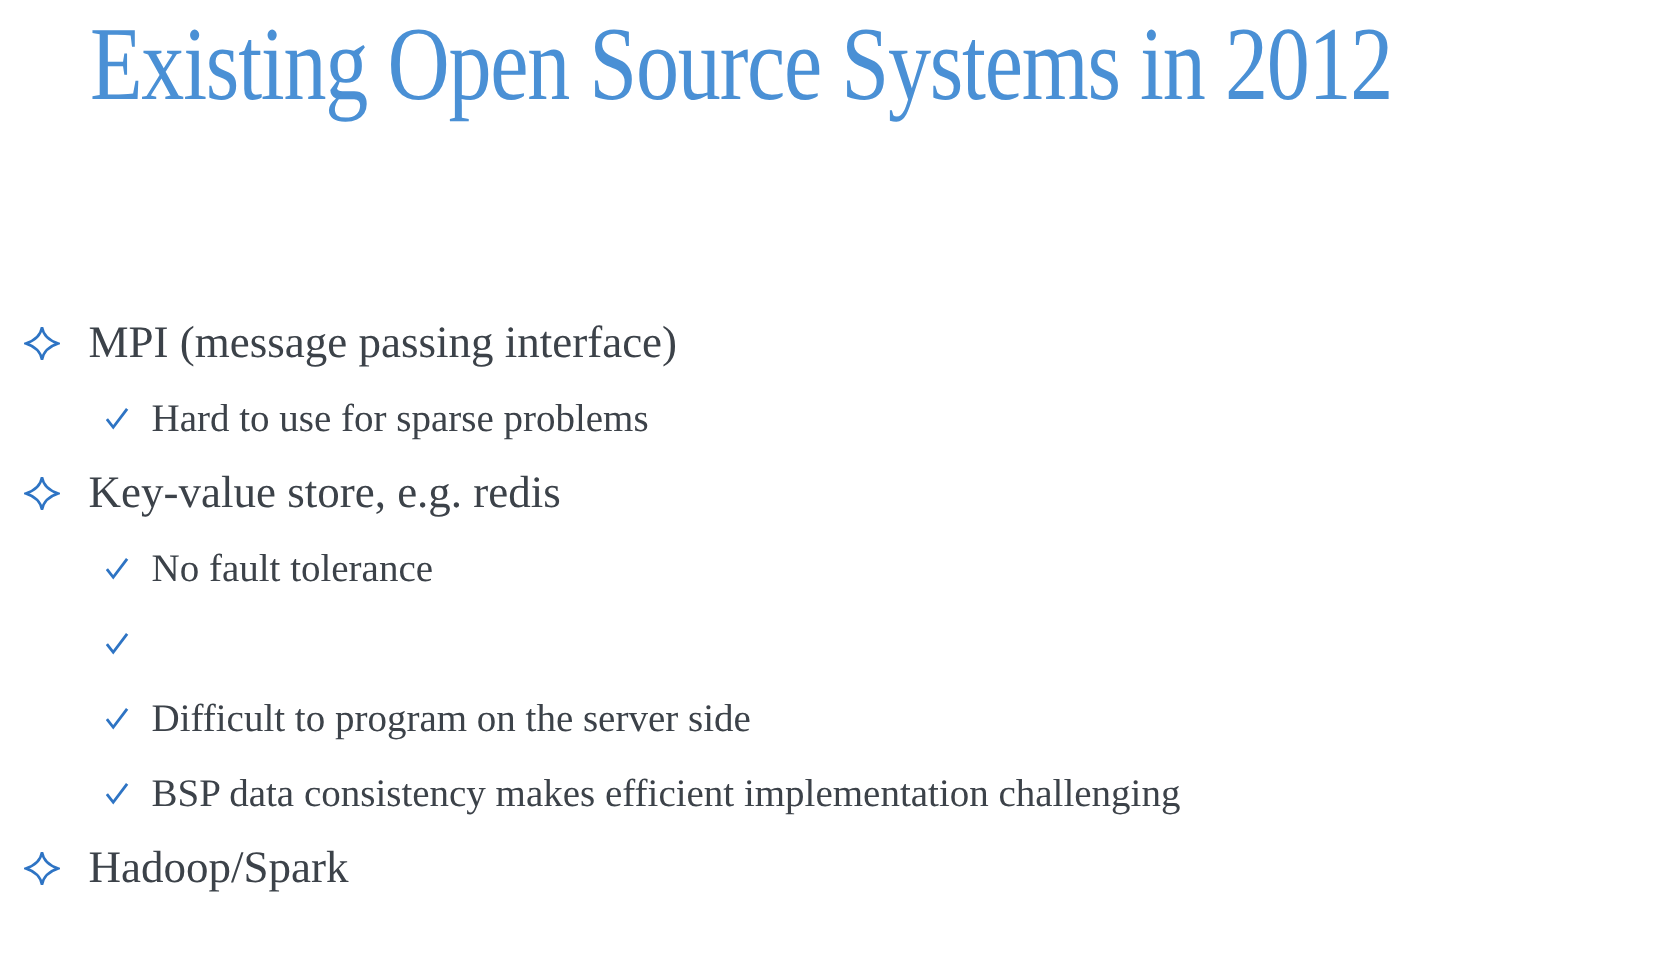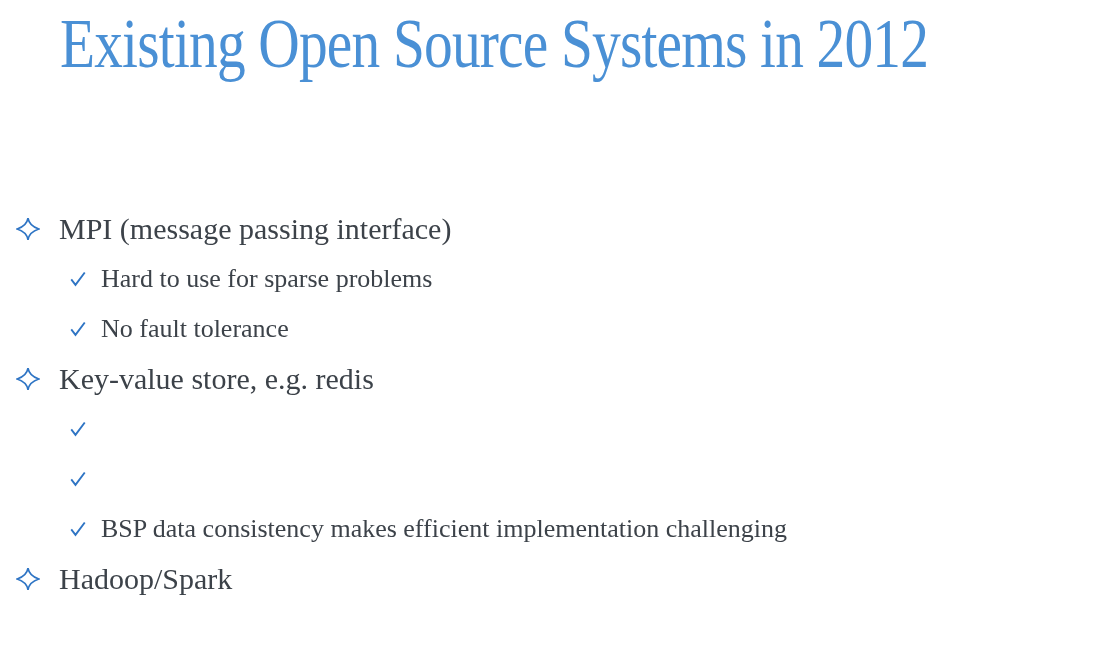--- a/index.html
+++ b/index.html
@@ -77,52 +77,53 @@
 
     <div class="row item">
       <span class="icon">
         <svg width="18" height="18" viewBox="0 0 20 20" fill="none" stroke="currentColor" stroke-width="2.1">
           <path d="M2.5 10.5 L7.2 16.5 L17.5 2.8"></path>
         </svg>
       </span>
       <span>Hard to use for sparse problems</span>
     </div>
 
+    <div class="row heading">
+      <span class="icon">
+        <svg width="24" height="24" viewBox="0 0 24 24" fill="none" stroke="currentColor" stroke-width="1.7" stroke-linejoin="miter">
+          <path d="M12 1.2 Q13.3 9 22.8 12 Q13.3 15 12 22.8 Q10.7 15 1.2 12 Q10.7 9 12 1.2 Z"></path>
+        </svg>
+      </span>
+      <span>Key-value store, e.g. redis</span>
+    </div>
+
     <div class="row item">
       <span class="icon">
         <svg width="18" height="18" viewBox="0 0 20 20" fill="none" stroke="currentColor" stroke-width="2.1">
           <path d="M2.5 10.5 L7.2 16.5 L17.5 2.8"></path>
         </svg>
       </span>
       <span>No fault tolerance</span>
-    </div>
-
-    <div class="row heading">
-      <span class="icon">
-        <svg width="24" height="24" viewBox="0 0 24 24" fill="none" stroke="currentColor" stroke-width="1.7" stroke-linejoin="miter">
-          <path d="M12 1.2 Q13.3 9 22.8 12 Q13.3 15 12 22.8 Q10.7 15 1.2 12 Q10.7 9 12 1.2 Z"></path>
-        </svg>
-      </span>
-      <span>Key-value store, e.g. redis</span>
     </div>
 
     <div class="row item">
       <span class="icon">
         <svg width="18" height="18" viewBox="0 0 20 20" fill="none" stroke="currentColor" stroke-width="2.1">
           <path d="M2.5 10.5 L7.2 16.5 L17.5 2.8"></path>
         </svg>
       </span>
     </div>
 
     <div class="row item">
       <span class="icon">
         <svg width="18" height="18" viewBox="0 0 20 20" fill="none" stroke="currentColor" stroke-width="2.1">
           <path d="M2.5 10.5 L7.2 16.5 L17.5 2.8"></path>
         </svg>
       </span>
+      <span>Difficult to program on the server side</span>
     </div>
 
     <div class="row item">
       <span class="icon">
         <svg width="18" height="18" viewBox="0 0 20 20" fill="none" stroke="currentColor" stroke-width="2.1">
           <path d="M2.5 10.5 L7.2 16.5 L17.5 2.8"></path>
         </svg>
       </span>
       <span>BSP data consistency makes efficient implementation challenging</span>
     </div>

